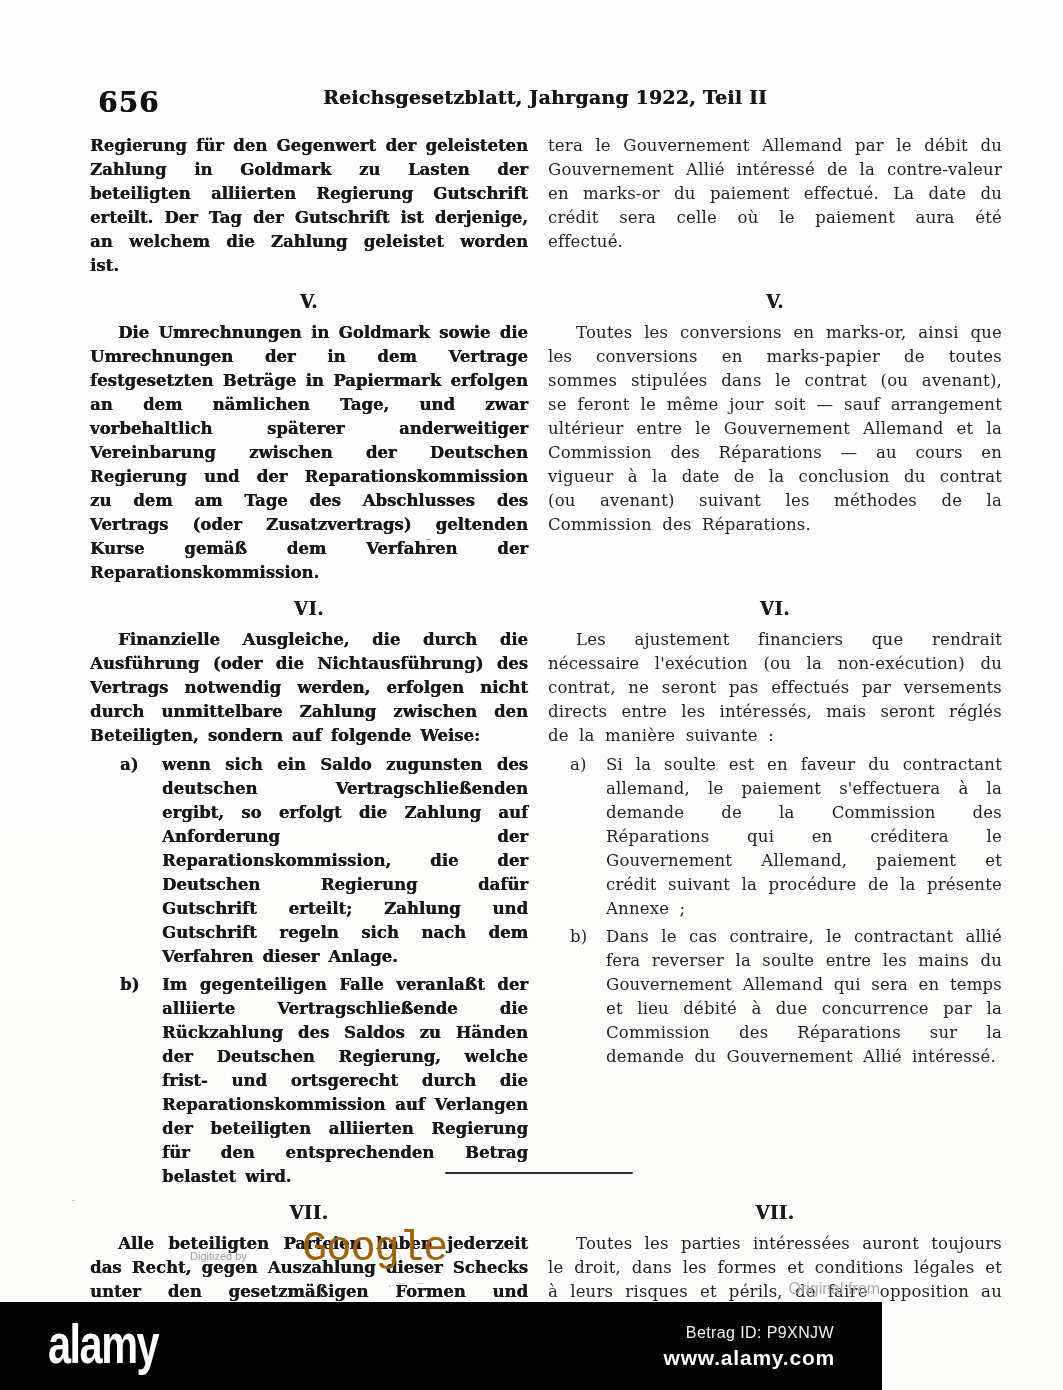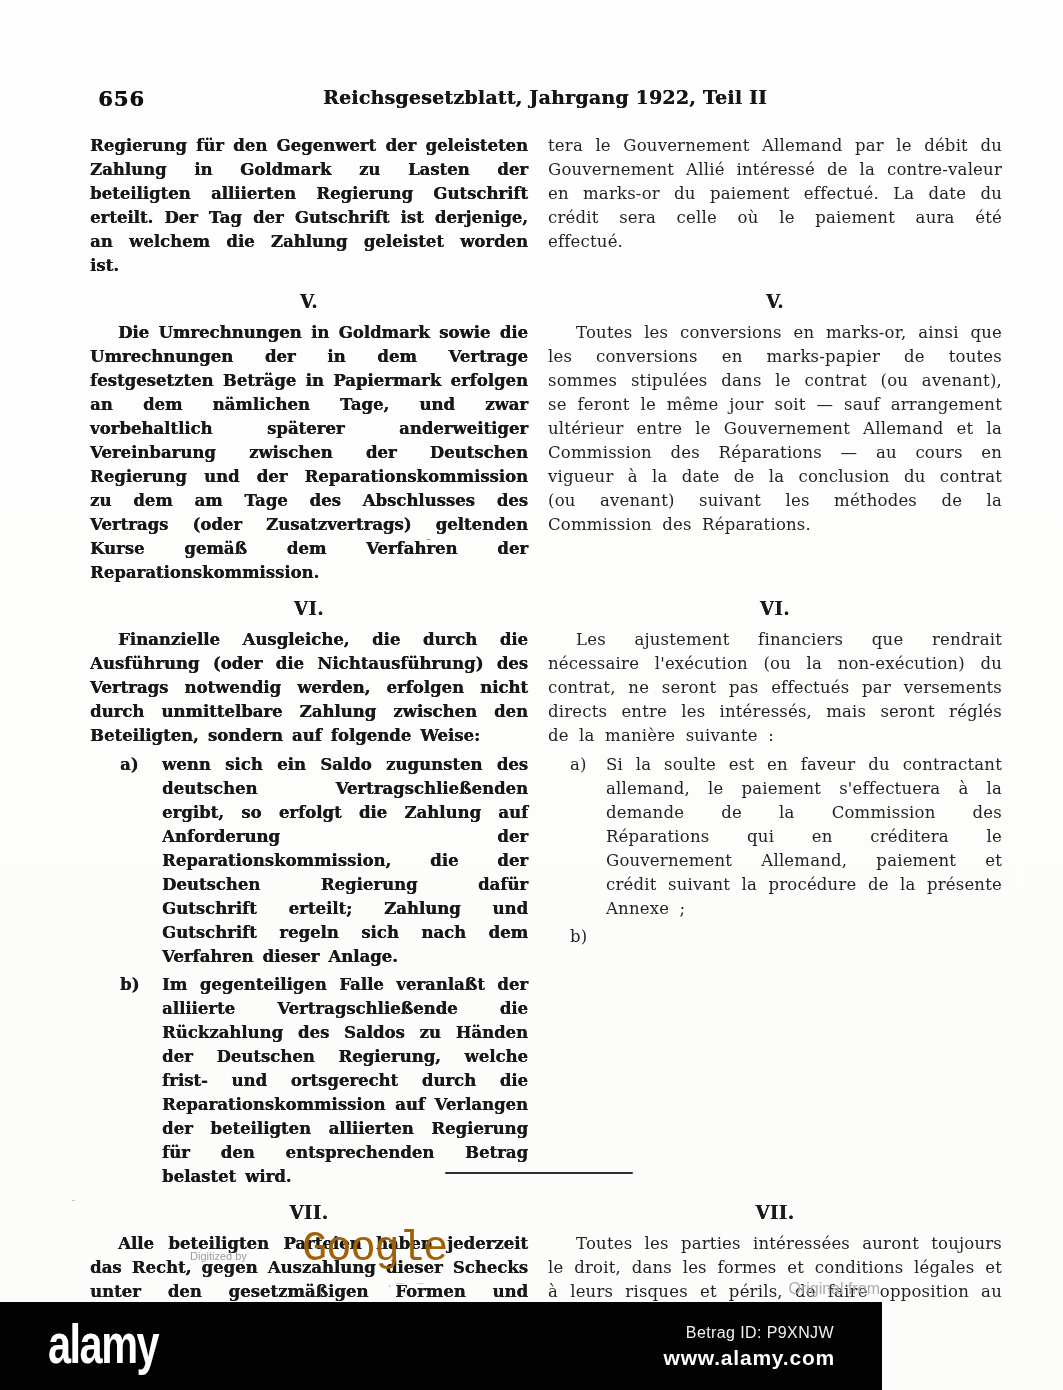--- a/index.html
+++ b/index.html
@@ -6,21 +6,21 @@
   body{
     width:1063px;height:1390px;position:relative;overflow:hidden;
     background:linear-gradient(180deg,#fefefe 0%,#fdfdfc 60%,#fcfcfb 100%);
     font-family:"DejaVu Serif","Liberation Serif",serif;
     color:#1c1c1c;
   }
   
   .page-header{position:absolute;top:86px;left:90px;width:910px;height:30px;}
   .page-num{
     position:absolute;left:8px;top:0;
-    font-size:21px;font-weight:900;letter-spacing:1px;color:#111;
+    font-size:28px;font-weight:900;letter-spacing:1px;color:#111;
     text-shadow:0.6px 0 0 #111;
   }
   .header-title{
     position:absolute;left:0;right:0;text-align:center;
     font-size:19px;font-weight:700;color:#161616;
     text-shadow:0.3px 0 0 #161616;letter-spacing:0.2px;
   }
   
   .columns{
     position:absolute;top:134px;left:90px;width:912px;
@@ -114,20 +114,21 @@
       </div>
     </div>
     <div class="col-fr" lang="fr">
       <p class="indent lead">Les ajustement financiers que rendrait nécessaire l'exécution (ou la non-exécution) du contrat, ne seront pas effectués par versements directs entre les intéressés, mais seront réglés de la manière suivante :</p>
       <div class="list-item">
         <span class="item-label">a)</span>
         <span>Si la soulte est en faveur du contractant allemand, le paiement s'effectuera à la demande de la Commission des Réparations qui en créditera le Gouvernement Allemand, paiement et crédit suivant la procédure de la présente Annexe ;</span>
       </div>
       <div class="list-item">
         <span class="item-label">b)</span>
+        <span>Dans le cas contraire, le contractant allié fera reverser la soulte entre les mains du Gouvernement Allemand qui sera en temps et lieu débité à due concurrence par la Commission des Réparations sur la demande du Gouvernement Allié intéressé.</span>
       </div>
     </div>
 
     <h3 class="sec-head">VII.</h3>
     <h3 class="sec-head">VII.</h3>
 
     <p class="col-de indent" lang="de">Alle beteiligten Parteien haben jederzeit das Recht, gegen Auszahlung dieser Schecks unter den gesetzmäßigen Formen und Bedingungen auf ihre Rechnung und Gefahr Einspruch zu erheben.</p>
     <p class="col-fr indent" lang="fr">Toutes les parties intéressées auront toujours le droit, dans les formes et conditions légales et à leurs risques et périls, de faire opposition au paiement de ces chèques.</p>
   </div>
 

